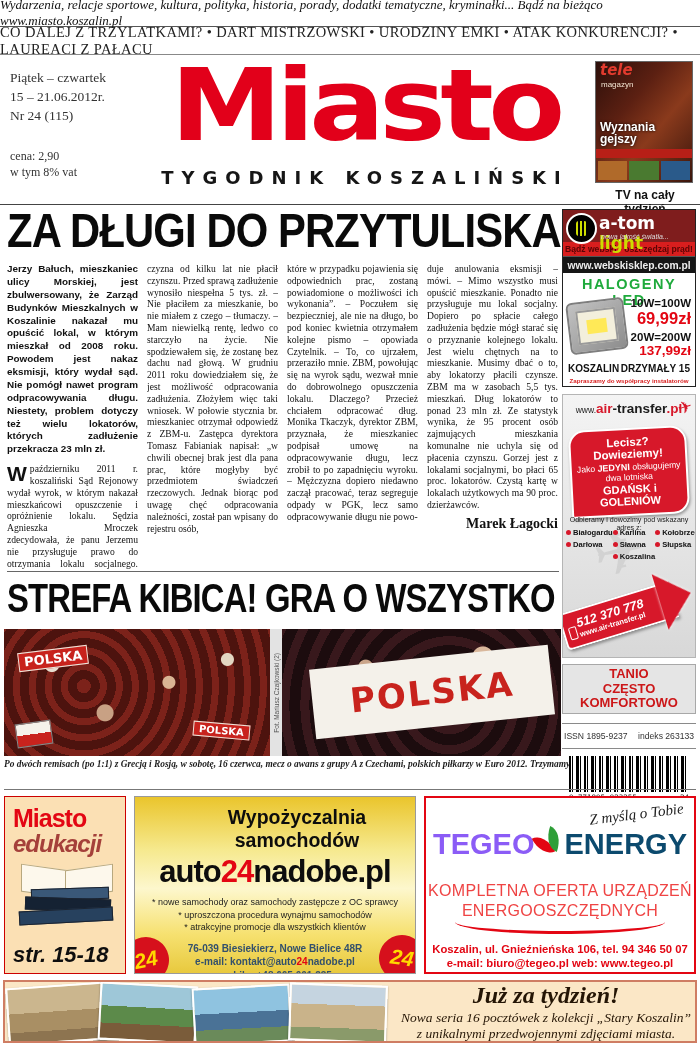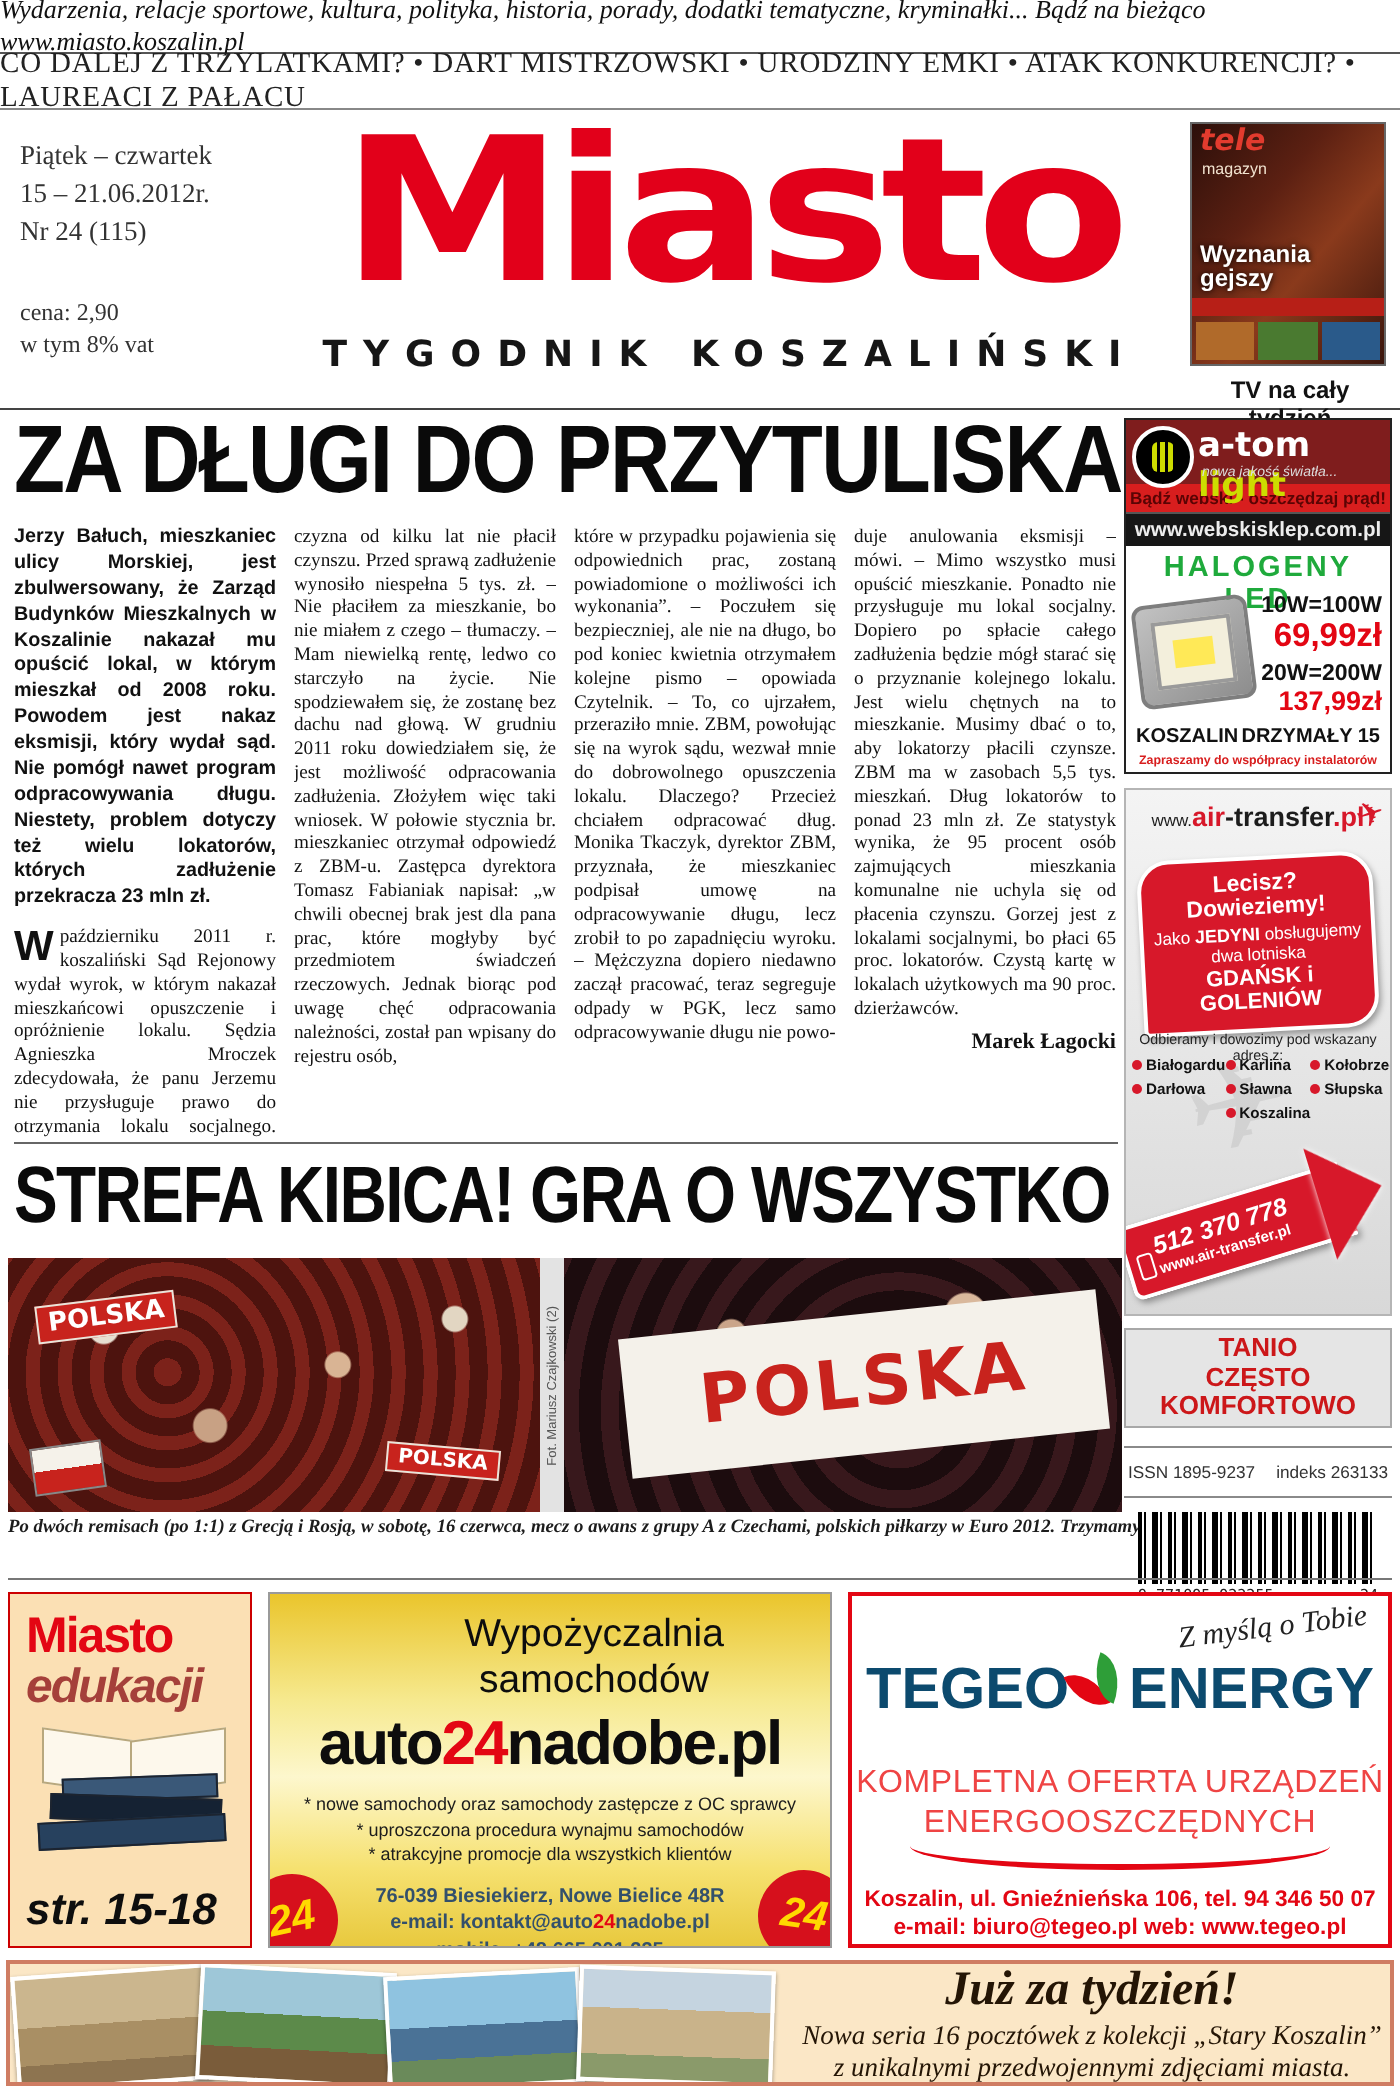--- a/index.html
+++ b/index.html
@@ -37,21 +37,21 @@
 
   
   #headline{top:206px;left:7px;width:556px;font-family:"Liberation Sans",sans-serif;font-weight:900;
             font-size:48px;letter-spacing:-1px;line-height:1.05;color:#0a0a0a;white-space:nowrap;
             transform:scaleX(.87);transform-origin:left center;}
   #article{top:263px;left:7px;width:552px;height:306px;display:flex;gap:9px;overflow:hidden;}
   .col{width:131px;text-align:justify;font-size:9.6px;line-height:1.23;overflow:hidden;}
   .lead{font-family:"Liberation Sans",sans-serif;font-weight:bold;font-size:9.9px;line-height:1.3;margin-bottom:7px;}
   .dropcap{float:left;font-family:"Liberation Sans",sans-serif;font-weight:bold;font-size:21px;
            line-height:.85;padding:2px 3px 0 0;}
-  .author{text-align:right;font-weight:bold;font-size:11px;margin-top:4px;}
+  .author{text-align:right;font-weight:bold;font-size:14px;margin-top:4px;}
   .rule{left:7px;width:552px;border-top:1px solid #666;height:0;}
 
   
   #strefa{top:576px;left:7px;width:556px;font-family:"Liberation Sans",sans-serif;font-weight:900;
           font-size:40px;letter-spacing:-1px;color:#0a0a0a;white-space:nowrap;
           transform:scaleX(.82);transform-origin:left center;}
   #photo{top:629px;left:4px;width:557px;height:127px;display:flex;}
   .photo-left{width:266px;position:relative;overflow:hidden;
     background:radial-gradient(circle at 18% 28%,#e7ded0 0 7px,rgba(0,0,0,0) 8px),
       radial-gradient(circle at 62% 42%,#d9b494 0 6px,rgba(0,0,0,0) 7px),
@@ -165,38 +165,38 @@
   .bk2{bottom:12px;left:12px;width:84px;height:11px;background:#152233;transform:rotate(2deg);}
   .bk3{bottom:23px;left:18px;width:76px;height:10px;background:#3a5878;transform:rotate(-2deg);}
   .ob{position:absolute;top:2px;width:46px;height:26px;background:#fdf8ec;border:1px solid #b8a87e;}
   .ob1{left:8px;transform:skewY(8deg);}
   .ob2{left:52px;transform:skewY(-8deg);}
   .eduk-pages{position:absolute;bottom:5px;left:8px;font-weight:900;font-style:italic;font-size:22px;color:#0e0e0e;}
 
   .ad-auto{flex:1;border:1px solid #9a9a9a;position:relative;text-align:center;overflow:hidden;
            font-family:"Liberation Sans",sans-serif;
            background:linear-gradient(180deg,#eac52c 0%,#f6e98e 30%,#fdf7cd 52%,#f6e170 78%,#e8c93e 100%);}
-  .auto-h{font-weight:normal;font-size:19.5px;margin-top:9px;color:#0d0d0d;margin-left:44px;}
+  .auto-h{font-weight:bold;font-size:19.5px;margin-top:9px;color:#0d0d0d;margin-left:44px;}
   .auto-domain{font-weight:bold;font-size:31px;letter-spacing:-1px;margin-top:2px;color:#0d0d0d;}
   .auto-domain .red{color:#e30613;}
   .auto-features{margin-top:6px;font-size:9px;line-height:1.4;color:#1c1c1c;}
   .auto-address{margin-top:8px;font-size:10px;font-weight:bold;color:#33506b;line-height:1.35;}
   .auto-address .red{color:#e30613;}
   .auto-badge{position:absolute;width:46px;height:46px;border-radius:50%;background:#d6101c;color:#ffd900;
               font-weight:900;font-size:21px;display:flex;align-items:center;justify-content:center;
               font-style:italic;}
   .abL{left:-12px;bottom:-10px;transform:rotate(-12deg);}
   .abR{right:-10px;bottom:-8px;transform:rotate(8deg);}
 
   .ad-tegeo{width:268px;background:#fff;border:2px solid #e30613;position:relative;text-align:center;
             font-family:"Liberation Sans",sans-serif;overflow:hidden;flex:none;}
   .tegeo-script{position:absolute;top:8px;right:10px;font-family:"Liberation Serif",serif;font-style:italic;
                 font-size:15px;color:#222;transform:rotate(-7deg);}
   .tegeo-logo{margin-top:30px;font-weight:bold;font-size:29px;letter-spacing:0;white-space:nowrap;}
-  .tegeo-logo .g{color:#0c4a6e;}
+  .tegeo-logo .g{color:#8b5cf6;}
   .tegeo-logo .r{color:#0c4a6e;}
   .leafwrap{display:inline-block;width:30px;height:30px;position:relative;vertical-align:-4px;}
   .leaf{position:absolute;width:15px;height:22px;border-radius:0 100% 0 100%;}
   .leaf.red{left:1px;top:6px;background:#e30613;transform:rotate(-28deg);}
   .leaf.green{left:11px;top:0;background:#2e9e38;transform:rotate(20deg);}
   .tegeo-offer{margin-top:20px;font-size:16px;color:#ef4444;line-height:1.25;letter-spacing:.3px;}
   .tegeo-swoosh{width:78%;height:9px;margin:1px auto 0;border-bottom:3px solid #e30613;
                 border-radius:0 0 50% 50%/0 0 100% 100%;}
   .tegeo-addr{margin-top:9px;color:#e30613;font-weight:bold;font-size:11.3px;}
   .tegeo-mail{margin-top:2px;color:#e30613;font-weight:bold;font-size:11.3px;}

